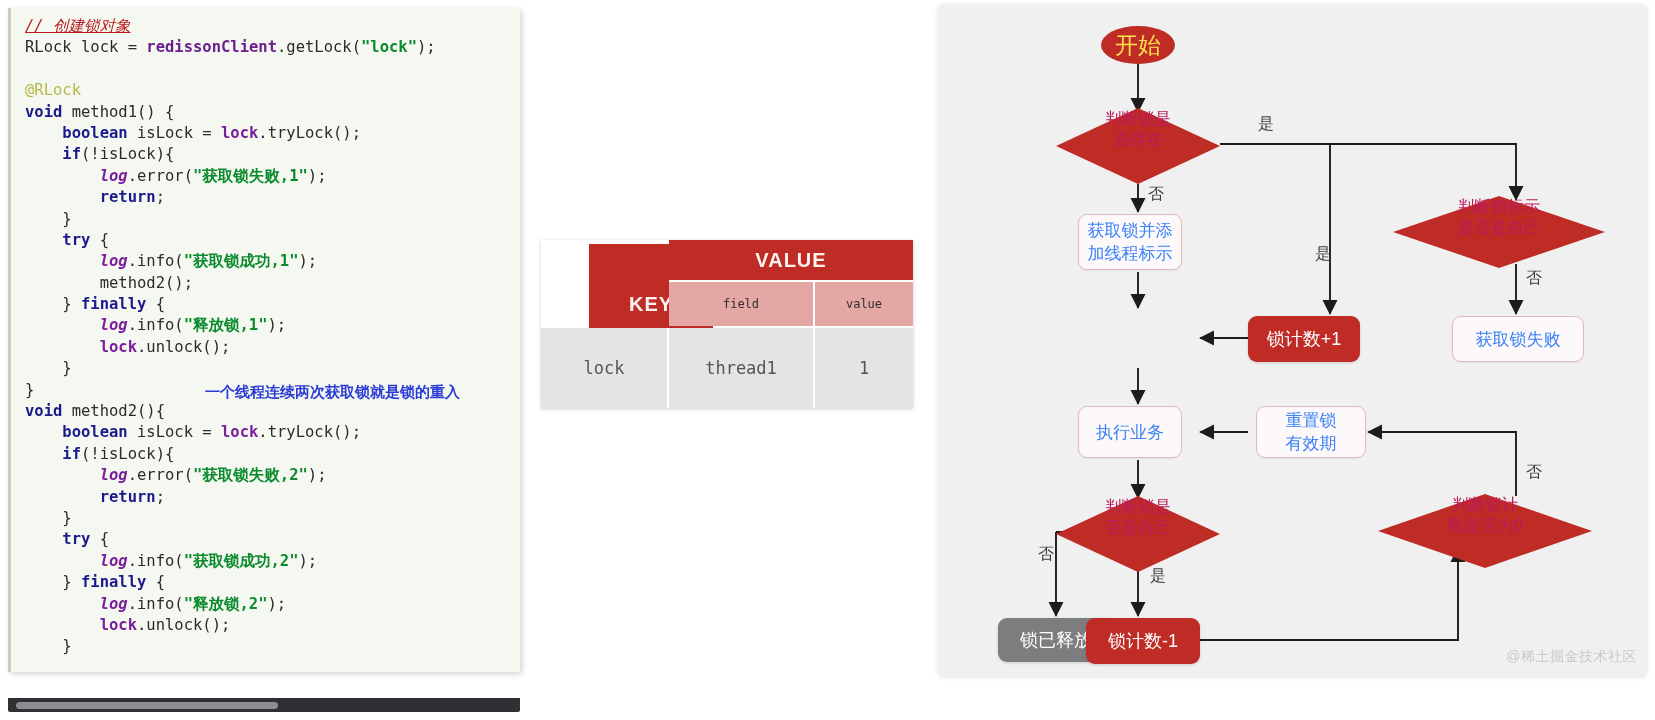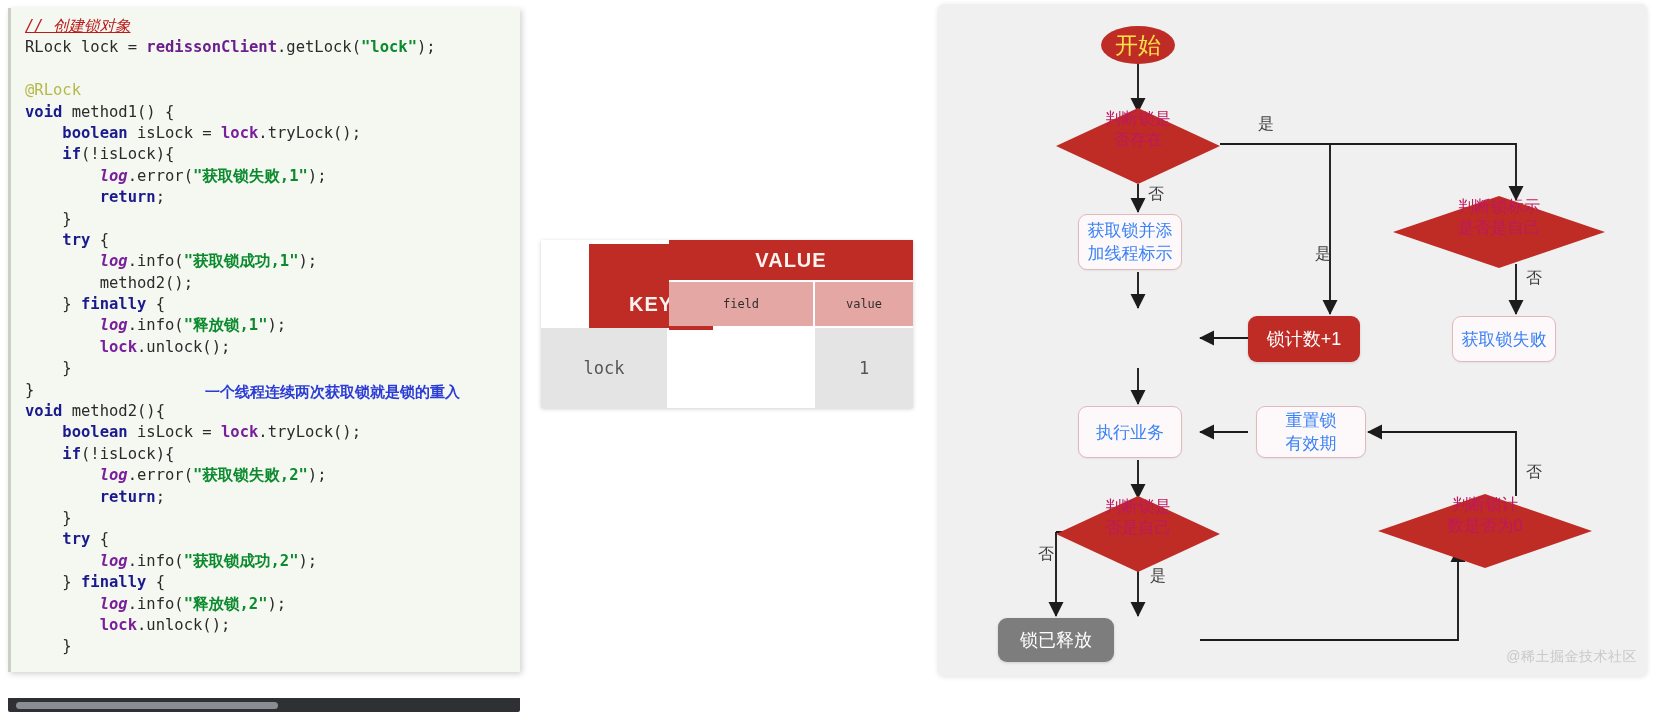--- a/index.html
+++ b/index.html
@@ -176,20 +176,21 @@
 <div id="code-scrollbar">
   <div class="thumb"></div>
 </div>
 
 <div id="kv-table">
   <div class="tb-key">KEY</div>
   <div class="tb-value">VALUE</div>
   <div class="tb-sub f">field</div>
   <div class="tb-sub v">value</div>
   <div class="tb-cell k">lock</div>
+  <div class="tb-cell f">thread1</div>
   <div class="tb-cell v">1</div>
 </div>
 
 <div id="flow-panel">
 
   <svg id="flow-svg" width="709" height="672">
     <defs>
       <marker id="ah" markerWidth="9" markerHeight="9" refX="7.5" refY="4" orient="auto">
         <path d="M0,0 L8,4 L0,8 z" fill="#1c1c1c"></path>
       </marker>
@@ -254,21 +255,21 @@
     <div class="shape"></div>
     <div class="txt">
         <span class="ml">判断锁标示<br>是否是自己</span>
       </div>
   </div>
 
   <div class="node redbox" style="left:310px;top:312px;width:112px;height:46px;">
     <span class="ml">锁计数+1</span>
   </div>
 
-  <div class="node proc" style="left:514px;top:312px;width:104px;height:46px;">
+  <div class="node proc" style="left:514px;top:312px;width:132px;height:46px;">
     <span class="ml">获取锁失败</span>
   </div>
 
   <div class="node proc" style="left:318px;top:402px;width:110px;height:52px;">
     <span class="ml">重置锁<br>有效期</span>
   </div>
 
   <div class="dia" style="left:118px;top:492px;width:164px;height:76px;">
     <div class="shape"></div>
     <div class="txt">
@@ -280,20 +281,23 @@
     <div class="shape"></div>
     <div class="txt">
         <span class="ml">判断锁计<br>数是否为0</span>
       </div>
   </div>
 
   <div class="node graybox" style="left:60px;top:614px;width:116px;height:44px;">
     <span class="ml">锁已释放</span>
   </div>
 
+  <div class="node redbox" style="left:148px;top:614px;width:114px;height:46px;">
+    <span class="ml">锁计数-1</span>
+  </div>
 
   <div class="elab" style="left:320px;top:110px;">是</div>
   <div class="elab" style="left:210px;top:180px;">否</div>
   <div class="elab" style="left:377px;top:240px;">是</div>
   <div class="elab" style="left:588px;top:264px;">否</div>
   <div class="elab" style="left:100px;top:540px;">否</div>
   <div class="elab" style="left:212px;top:562px;">是</div>
   <div class="elab" style="left:588px;top:458px;">否</div>
 
   <div id="watermark">@稀土掘金技术社区</div>

